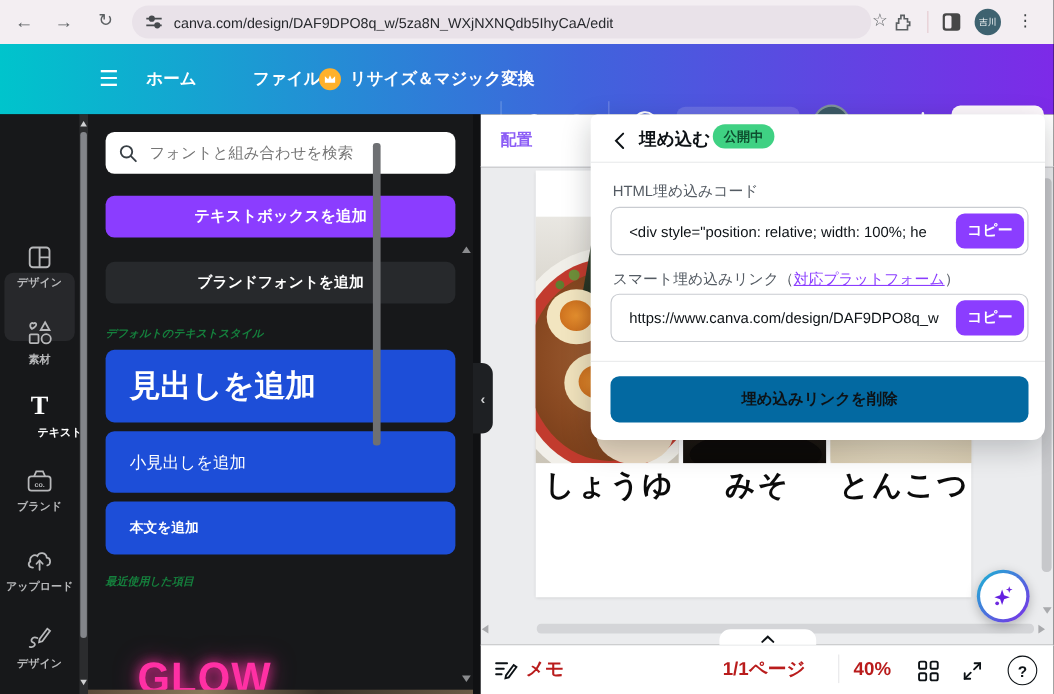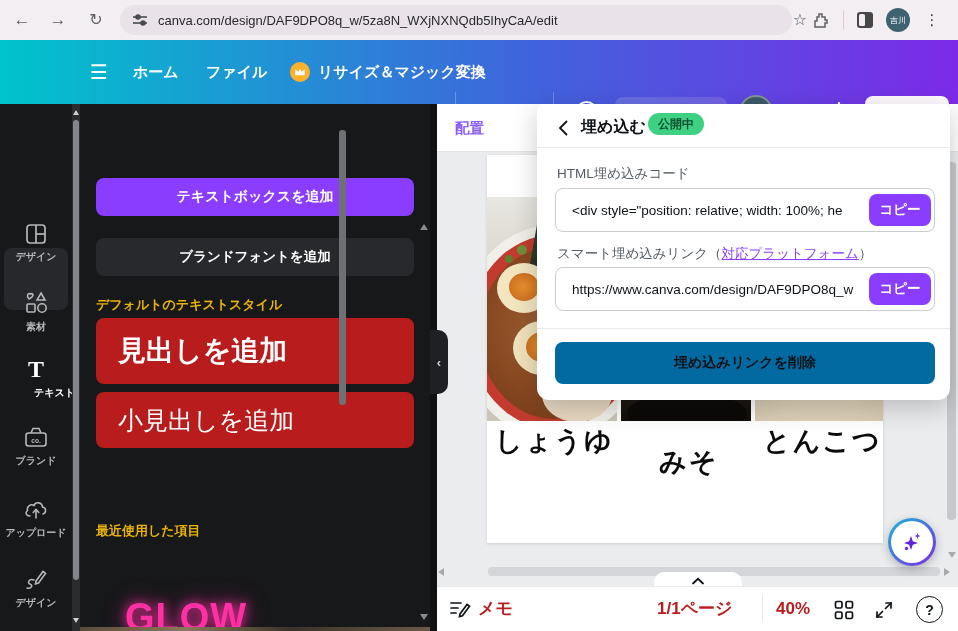--- a/index.html
+++ b/index.html
@@ -53,22 +53,22 @@
   .panel{left:80px;top:104px;width:350px;height:527px;background:#17181a;overflow:hidden;}
   .panel-edge{left:430px;top:104px;width:7px;height:527px;background:#101113;}
   .searchbox{left:16px;top:16px;width:318px;height:38px;background:#fff;border-radius:8px;
     display:flex;align-items:center;padding:0 12px;box-sizing:border-box;gap:9px;}
   .searchbox input{border:0;outline:0;flex:1;font-size:14px;color:#222;background:transparent;
     font-family:inherit;}
   .btn-purple{left:16px;top:74px;width:318px;height:38px;background:#8b3dff;border-radius:8px;
     color:#fff;font-size:14px;font-weight:700;display:flex;align-items:center;justify-content:center;cursor:pointer;}
   .btn-dark{left:16px;top:134px;width:318px;height:38px;background:#27292c;border-radius:8px;
     color:#fff;font-size:13.5px;font-weight:700;display:flex;align-items:center;justify-content:center;cursor:pointer;}
-  .panel-h{color:#eab308;font-size:13px;font-weight:700;}
-  .style-card{left:16px;width:318px;background:#b91c1c;border-radius:8px;color:#fff;
+  .panel-h{color:#15803d;font-size:10px;font-weight:700;font-style:italic;}
+  .style-card{left:16px;width:318px;background:#1d4ed8;border-radius:8px;color:#fff;
     display:flex;align-items:center;padding-left:22px;box-sizing:border-box;cursor:pointer;}
   .glow{left:45px;top:492px;width:100px;height:35px;color:#ff30a4;font-size:38px;font-weight:800;
     letter-spacing:1px;text-shadow:0 0 10px rgba(255,48,164,.9),0 0 22px rgba(255,48,164,.6);
     transform:scaleY(1.05);}
   .panel-scroll-thumb{left:339px;top:130px;width:7px;height:275px;background:#6e7073;border-radius:3px;}
 
   
   .canvas-bg{left:437px;top:152px;width:521px;height:434px;background:#ebecee;}
   .ctoolbar{left:437px;top:104px;width:521px;height:48px;background:#fff;border-bottom:1px solid #e4e5e8;box-sizing:border-box;}
   .ctool-label{left:10px;top:0;height:48px;line-height:48px;font-size:14.5px;font-weight:700;color:#8b5cf6;cursor:pointer;padding:0 8px;}
@@ -148,21 +148,21 @@
       <rect x="1" y="1" width="16" height="16" rx="3" fill="#474747"></rect>
       <rect x="3" y="3" width="6" height="12" rx="1.5" fill="#f3eef2"></rect>
     </svg>
     <div class="abs b-avatar">吉川</div>
     <div class="abs nav-glyph" style="left:920px;font-size:15px;color:#3c4043;">⋮</div>
   </div>
 
   <div class="abs cheader">
     <div class="abs h-item" style="left:90px;font-size:20px;font-weight:400;">☰</div>
     <div class="abs h-item" style="left:133px;">ホーム</div>
-    <div class="abs h-item" style="left:206px;">ファイル</div>
+    <div class="abs h-item" style="left:230px;">ファイル</div>
     <div class="abs" style="left:290px;top:22px;">
       <div class="crownbadge">
           <svg width="12" height="10" viewBox="0 0 18 14">
             <path d="M2 12 L2 3 L6.5 7 L9 1.5 L11.5 7 L16 3 L16 12 Z" fill="#fff"></path>
           </svg>
         </div>
     </div>
     <div class="abs h-item" style="left:318px;">リサイズ＆マジック変換</div>
     <div class="abs h-sep" style="left:455px;"></div>
     <div class="abs undo">↶</div>
@@ -262,25 +262,33 @@
       <span class="lbl">デザイン</span>
     </div>
 
   </div>
   <div class="abs rail-scroll"></div>
   <div class="abs rail-thumb"></div>
   <div class="abs tri" style="left:73px;top:110px;border-left:3px solid transparent;border-right:3px solid transparent;border-bottom:5px solid #cfd0d2;"></div>
   <div class="abs tri" style="left:73px;top:618px;border-left:3px solid transparent;border-right:3px solid transparent;border-top:5px solid #cfd0d2;"></div>
 
   <div class="abs panel">
+    <div class="abs searchbox">
+      <svg width="17" height="17" viewBox="0 0 17 17">
+        <circle cx="7" cy="7" r="5.2" fill="none" stroke="#394046" stroke-width="1.7"></circle>
+        <line x1="11" y1="11" x2="15.5" y2="15.5" stroke="#394046" stroke-width="1.7" stroke-linecap="round"></line>
+      </svg>
+      <input placeholder="フォントと組み合わせを検索" style="">
+    </div>
     <div class="abs btn-purple">テキストボックスを追加</div>
     <div class="abs btn-dark">ブランドフォントを追加</div>
     <div class="abs panel-h" style="left:16px;top:192px;">デフォルトのテキストスタイル</div>
     <div class="abs style-card" style="top:214px;height:66px;font-size:28px;font-weight:700;">見出しを追加</div>
-    <div class="abs style-card" style="top:288px;height:56px;font-size:25px;font-weight:400;">小見出しを追加</div>
+    <div class="abs style-card" style="top:288px;height:56px;font-size:15px;font-weight:400;">小見出しを追加</div>
+    <div class="abs style-card" style="top:352px;height:48px;font-size:12.5px;font-weight:600;">本文を追加</div>
     <div class="abs panel-h" style="left:16px;top:418px;">最近使用した項目</div>
     <div class="abs glow">GLOW</div>
     <div class="abs" style="left:0;top:523px;width:350px;height:4px;background:linear-gradient(90deg,#5a4a3a,#8a7a5a 30%,#3a332a 60%,#6a5a46);"></div>
   </div>
   <div class="abs panel-scroll-thumb"></div>
   <div class="abs tri" style="left:420px;top:224px;border-left:4px solid transparent;border-right:4px solid transparent;border-bottom:6px solid #8a8b8e;"></div>
   <div class="abs tri" style="left:420px;top:614px;border-left:4px solid transparent;border-right:4px solid transparent;border-top:6px solid #8a8b8e;"></div>
   <div class="abs panel-edge"></div>
 
   <div class="abs canvas-bg"></div>
@@ -312,21 +320,21 @@
 
     <div class="abs photo" style="left:268px;width:128px;background:linear-gradient(180deg,#c6b2ad 0%,#cfbcb4 55%,#d9cfbf 100%);">
       <div class="abs" style="left:4px;top:-14px;width:58px;height:128px;background:linear-gradient(170deg,#46593b,#2c3b24);transform:rotate(7deg);border-radius:3px;"></div>
       <div class="abs" style="left:52px;top:-20px;width:64px;height:138px;background:linear-gradient(190deg,#3c5031,#253420);transform:rotate(-7deg);border-radius:3px;"></div>
       <div class="abs" style="left:92px;top:-16px;width:9px;height:170px;background:#f4f1ea;transform:rotate(13deg);border-radius:4px;"></div>
       <div class="abs" style="left:106px;top:-16px;width:9px;height:170px;background:#eceadf;transform:rotate(17deg);border-radius:4px;"></div>
       <div class="abs" style="left:-14px;top:120px;width:160px;height:130px;border-radius:50%;background:radial-gradient(circle at 50% 40%,#e7dcc4,#d3c6aa);"></div>
     </div>
 
     <div class="abs clabel" style="left:8px;">しょうゆ</div>
-    <div class="abs clabel" style="left:172px;margin-top:21px;">みそ</div>
+    <div class="abs clabel" style="left:172px;">みそ</div>
     <div class="abs clabel" style="left:276px;">とんこつ</div>
   </div>
 
   <div class="abs collapse-tab">
     <span style="color:#cfd0d2;font-size:13px;font-weight:700;">‹</span>
   </div>
 
   <div class="abs vscroll-thumb"></div>
   <div class="abs hscroll-thumb"></div>
   <div class="abs tri" style="left:438px;top:568px;border-top:4px solid transparent;border-bottom:4px solid transparent;border-right:6px solid #a9aaad;"></div>

